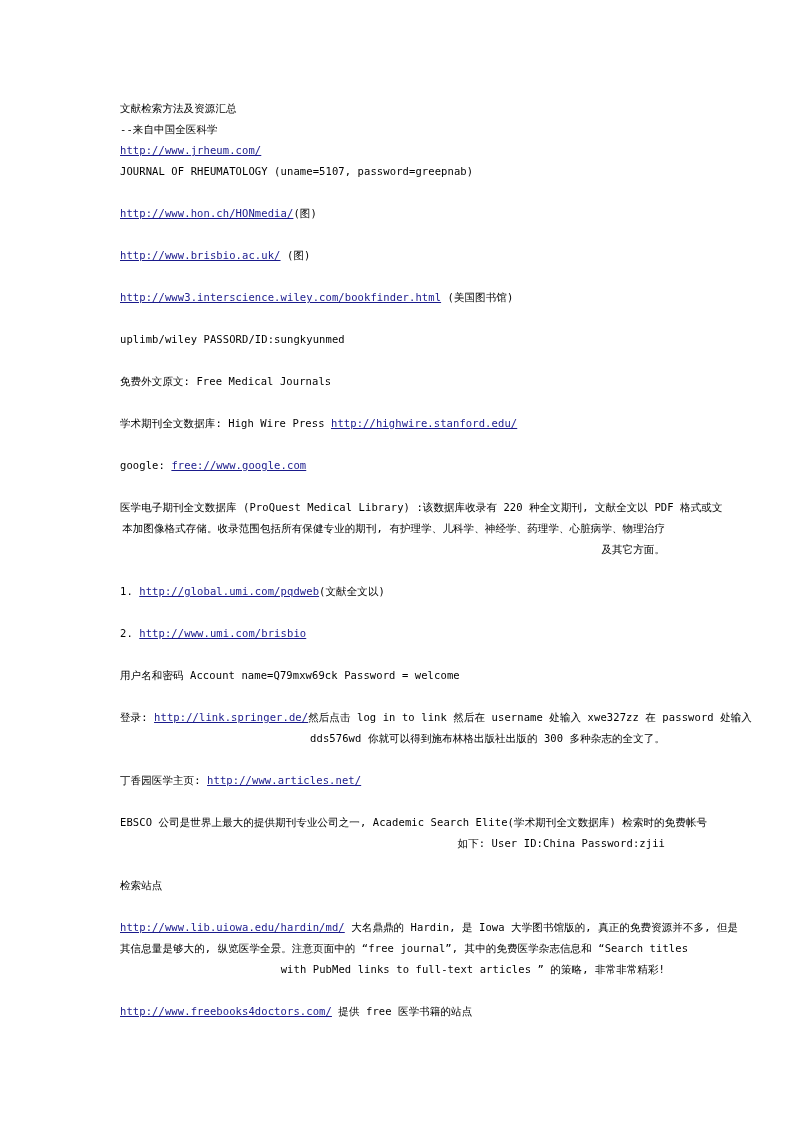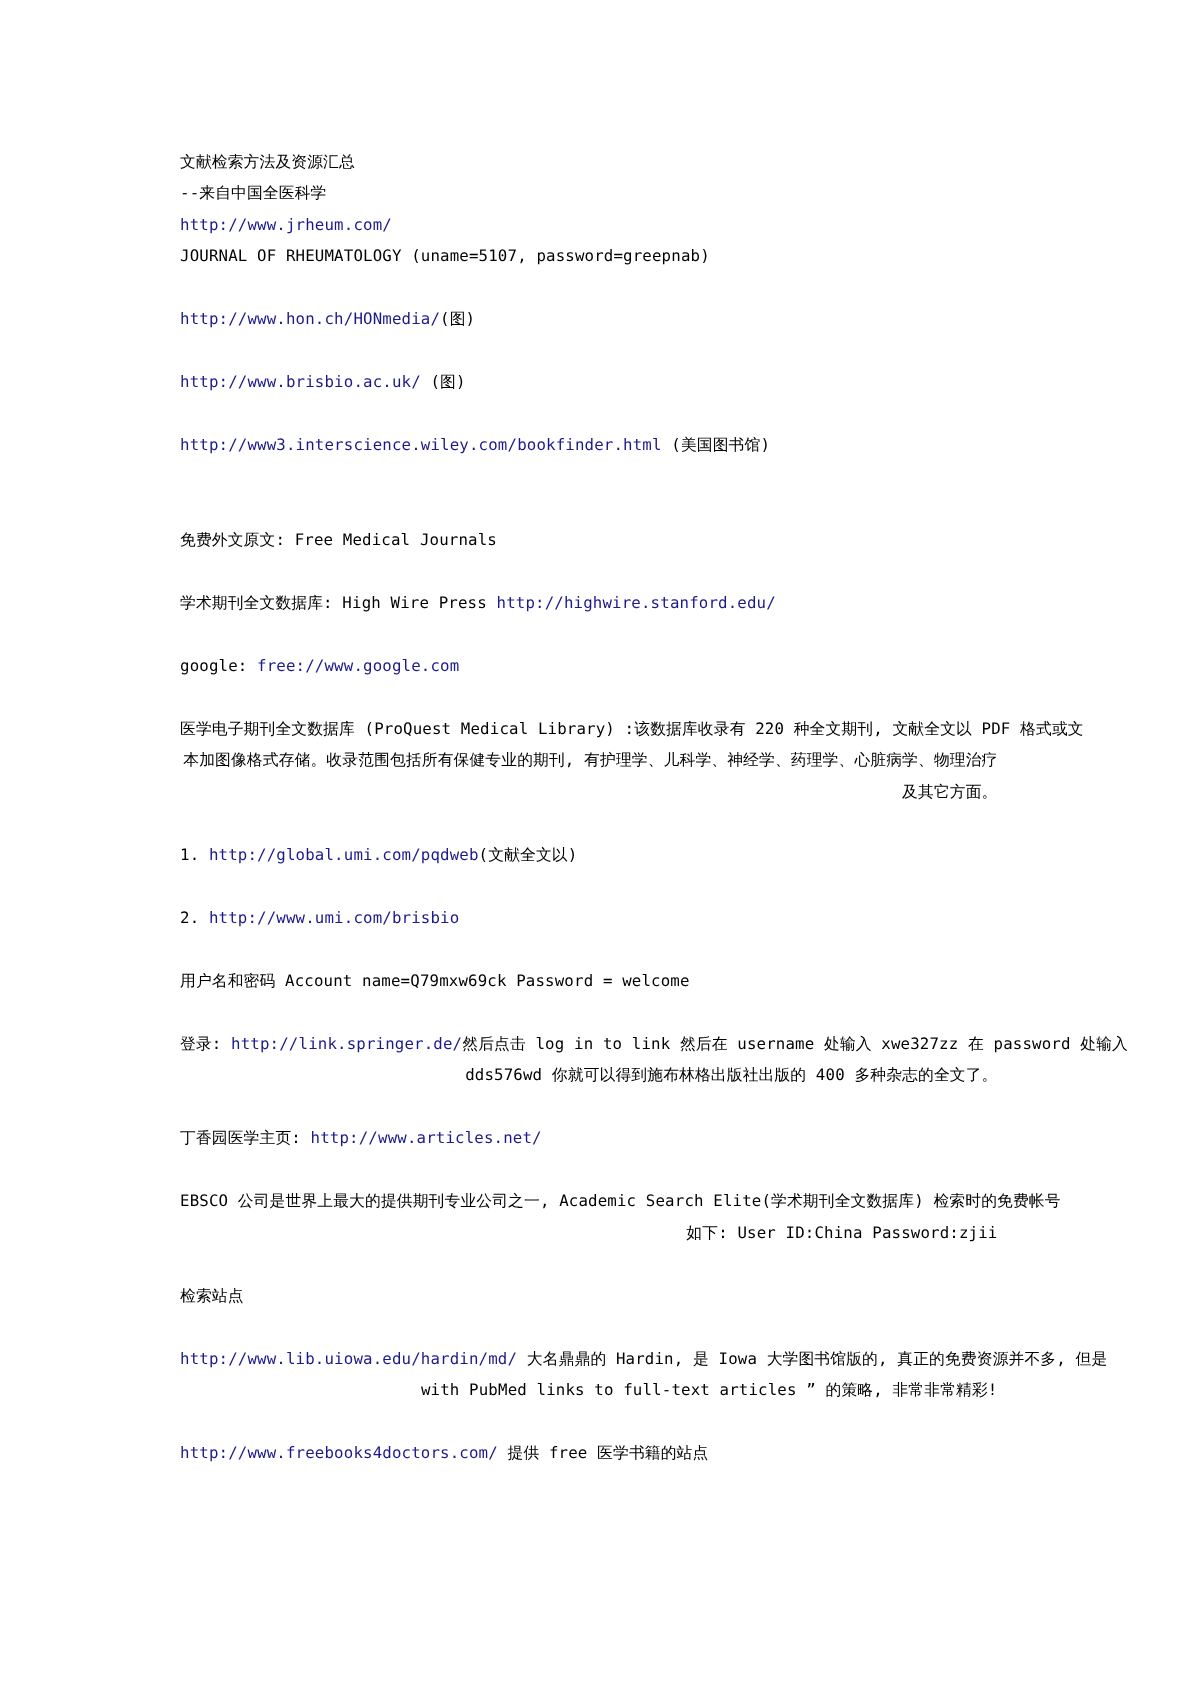--- a/index.html
+++ b/index.html
@@ -26,20 +26,21 @@
       height: 21px;
       line-height: 21px;
       white-space: nowrap;
       letter-spacing: 0.1px;
     }
     .blank {
       height: 21px;
     }
     a {
       color: #1a1a8c;
+      text-decoration: underline;
     }
     .para .line {
       white-space: nowrap;
       text-align: right;
     }
   </style>
 </head>
 <body>
 
 <div class="page">
@@ -61,20 +62,21 @@
   <div class="line">
     <a>http://www.brisbio.ac.uk/</a><span> (图)</span>
   </div>
   <div class="blank"></div>
 
   <div class="line">
     <a>http://www3.interscience.wiley.com/bookfinder.html</a><span> (美国图书馆)</span>
   </div>
   <div class="blank"></div>
 
+  <div class="line">uplimb/wiley  PASSORD/ID:sungkyunmed</div>
   <div class="blank"></div>
 
   <div class="line">免费外文原文: Free Medical Journals</div>
   <div class="blank"></div>
 
   <div class="line">
     <span>学术期刊全文数据库: High Wire Press </span><a>http://highwire.stanford.edu/</a>
   </div>
   <div class="blank"></div>
 
@@ -100,21 +102,21 @@
   </div>
   <div class="blank"></div>
 
   <div class="line">用户名和密码 Account name=Q79mxw69ck Password = welcome</div>
   <div class="blank"></div>
 
   <div class="para">
     <div class="line">
       <span>登录: </span><a>http://link.springer.de/</a><span>然后点击 log in to link 然后在 username 处输入 xwe327zz 在 password 处输入</span>
     </div>
-    <div class="line">dds576wd 你就可以得到施布林格出版社出版的 400 多种杂志的全文了。</div>
+    <div class="line">dds576wd 你就可以得到施布林格出版社出版的 300 多种杂志的全文了。</div>
   </div>
   <div class="blank"></div>
 
   <div class="line">
     <span>丁香园医学主页:  </span><a>http://www.articles.net/</a>
   </div>
   <div class="blank"></div>
 
   <div class="para">
     <div class="line">EBSCO 公司是世界上最大的提供期刊专业公司之一, Academic Search Elite(学术期刊全文数据库) 检索时的免费帐号</div>
@@ -122,20 +124,21 @@
   </div>
   <div class="blank"></div>
 
   <div class="line">检索站点</div>
   <div class="blank"></div>
 
   <div class="para">
     <div class="line">
       <a>http://www.lib.uiowa.edu/hardin/md/</a><span> 大名鼎鼎的 Hardin, 是 Iowa 大学图书馆版的, 真正的免费资源并不多, 但是</span>
     </div>
+    <div class="line">其信息量是够大的, 纵览医学全景。注意页面中的 “free journal”, 其中的免费医学杂志信息和 “Search titles</div>
     <div class="line">with PubMed links to full-text articles ” 的策略, 非常非常精彩!</div>
   </div>
   <div class="blank"></div>
 
   <div class="line">
     <a>http://www.freebooks4doctors.com/</a><span> 提供 free 医学书籍的站点</span>
   </div>
 
 </div>
 

